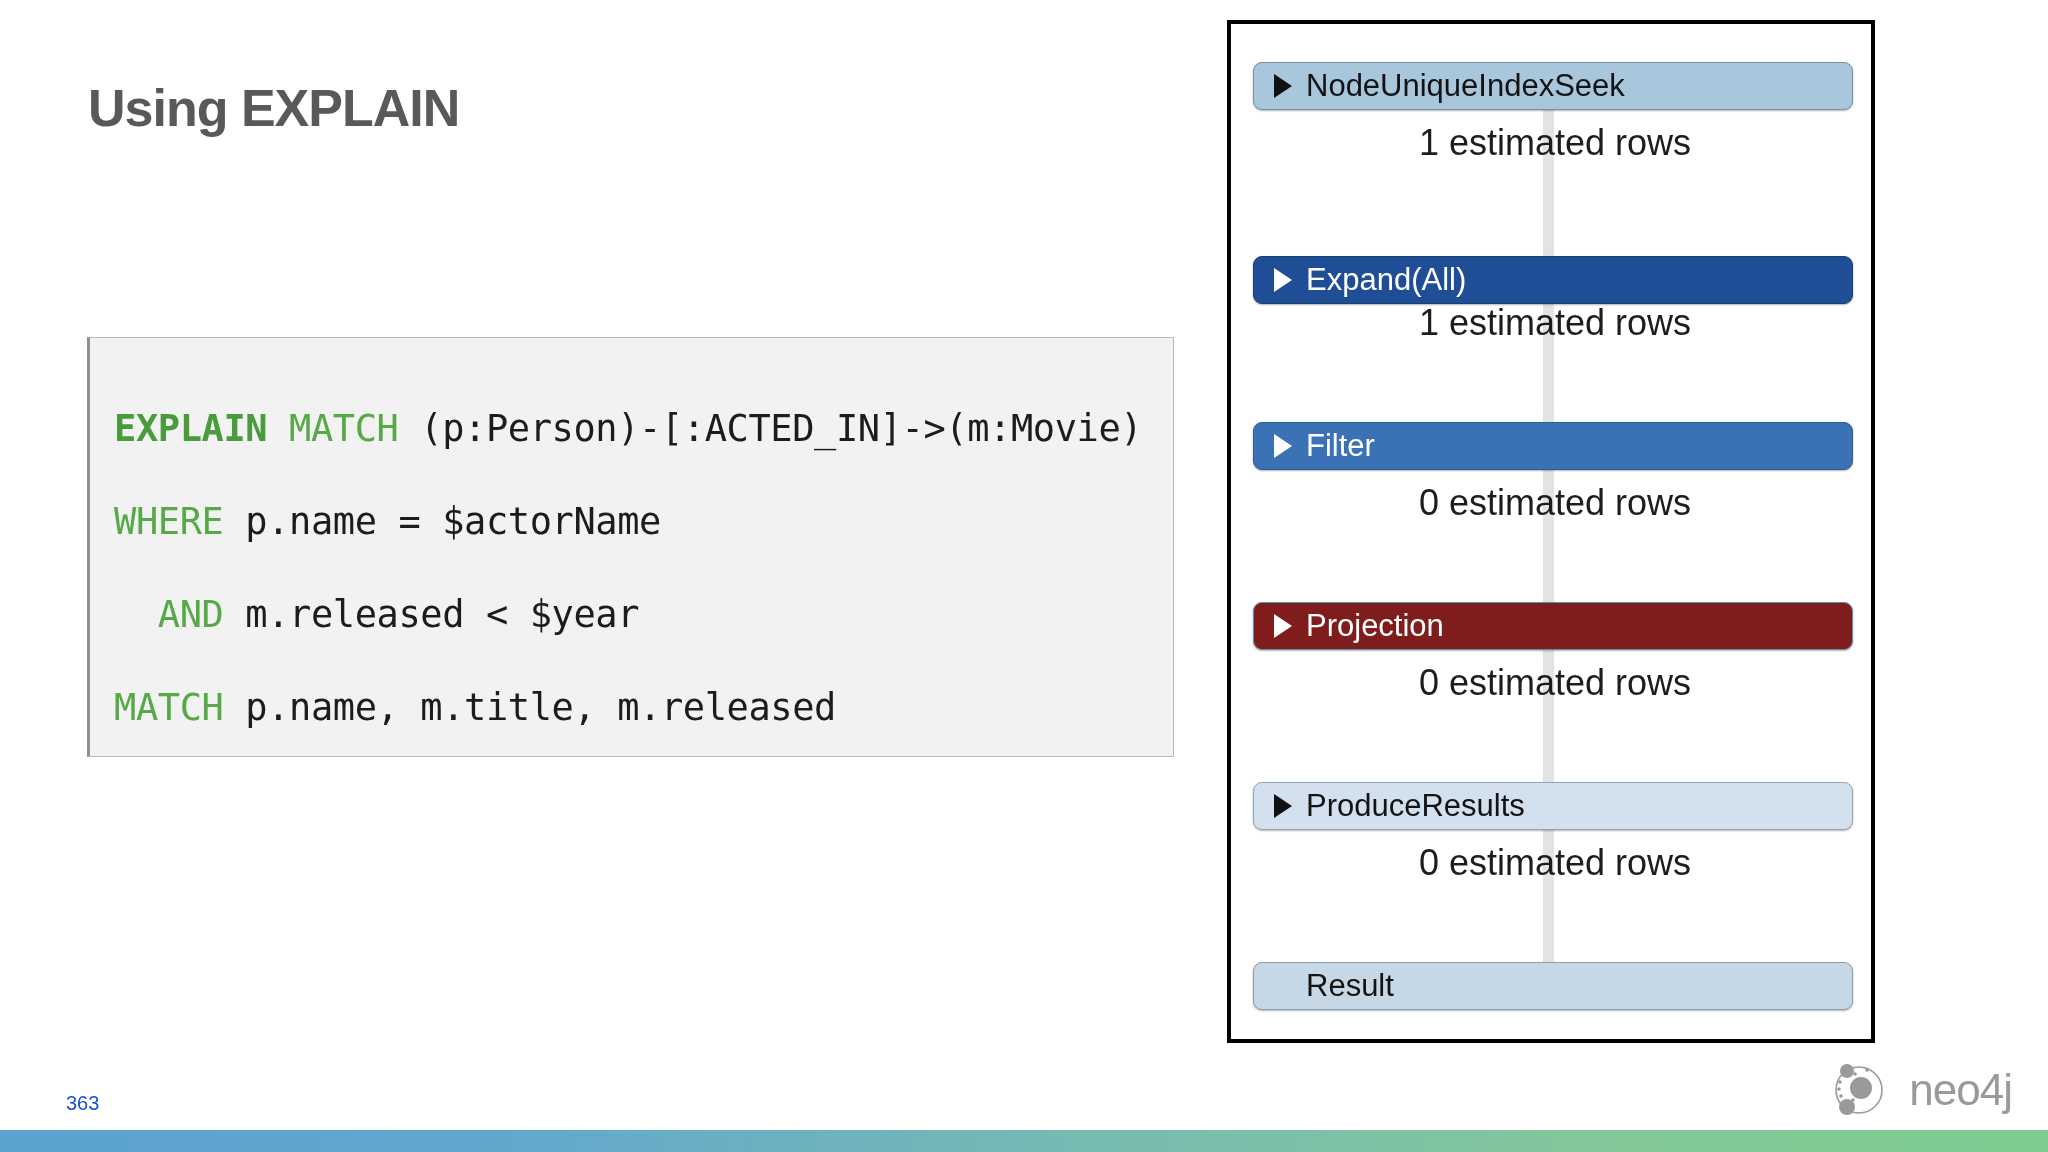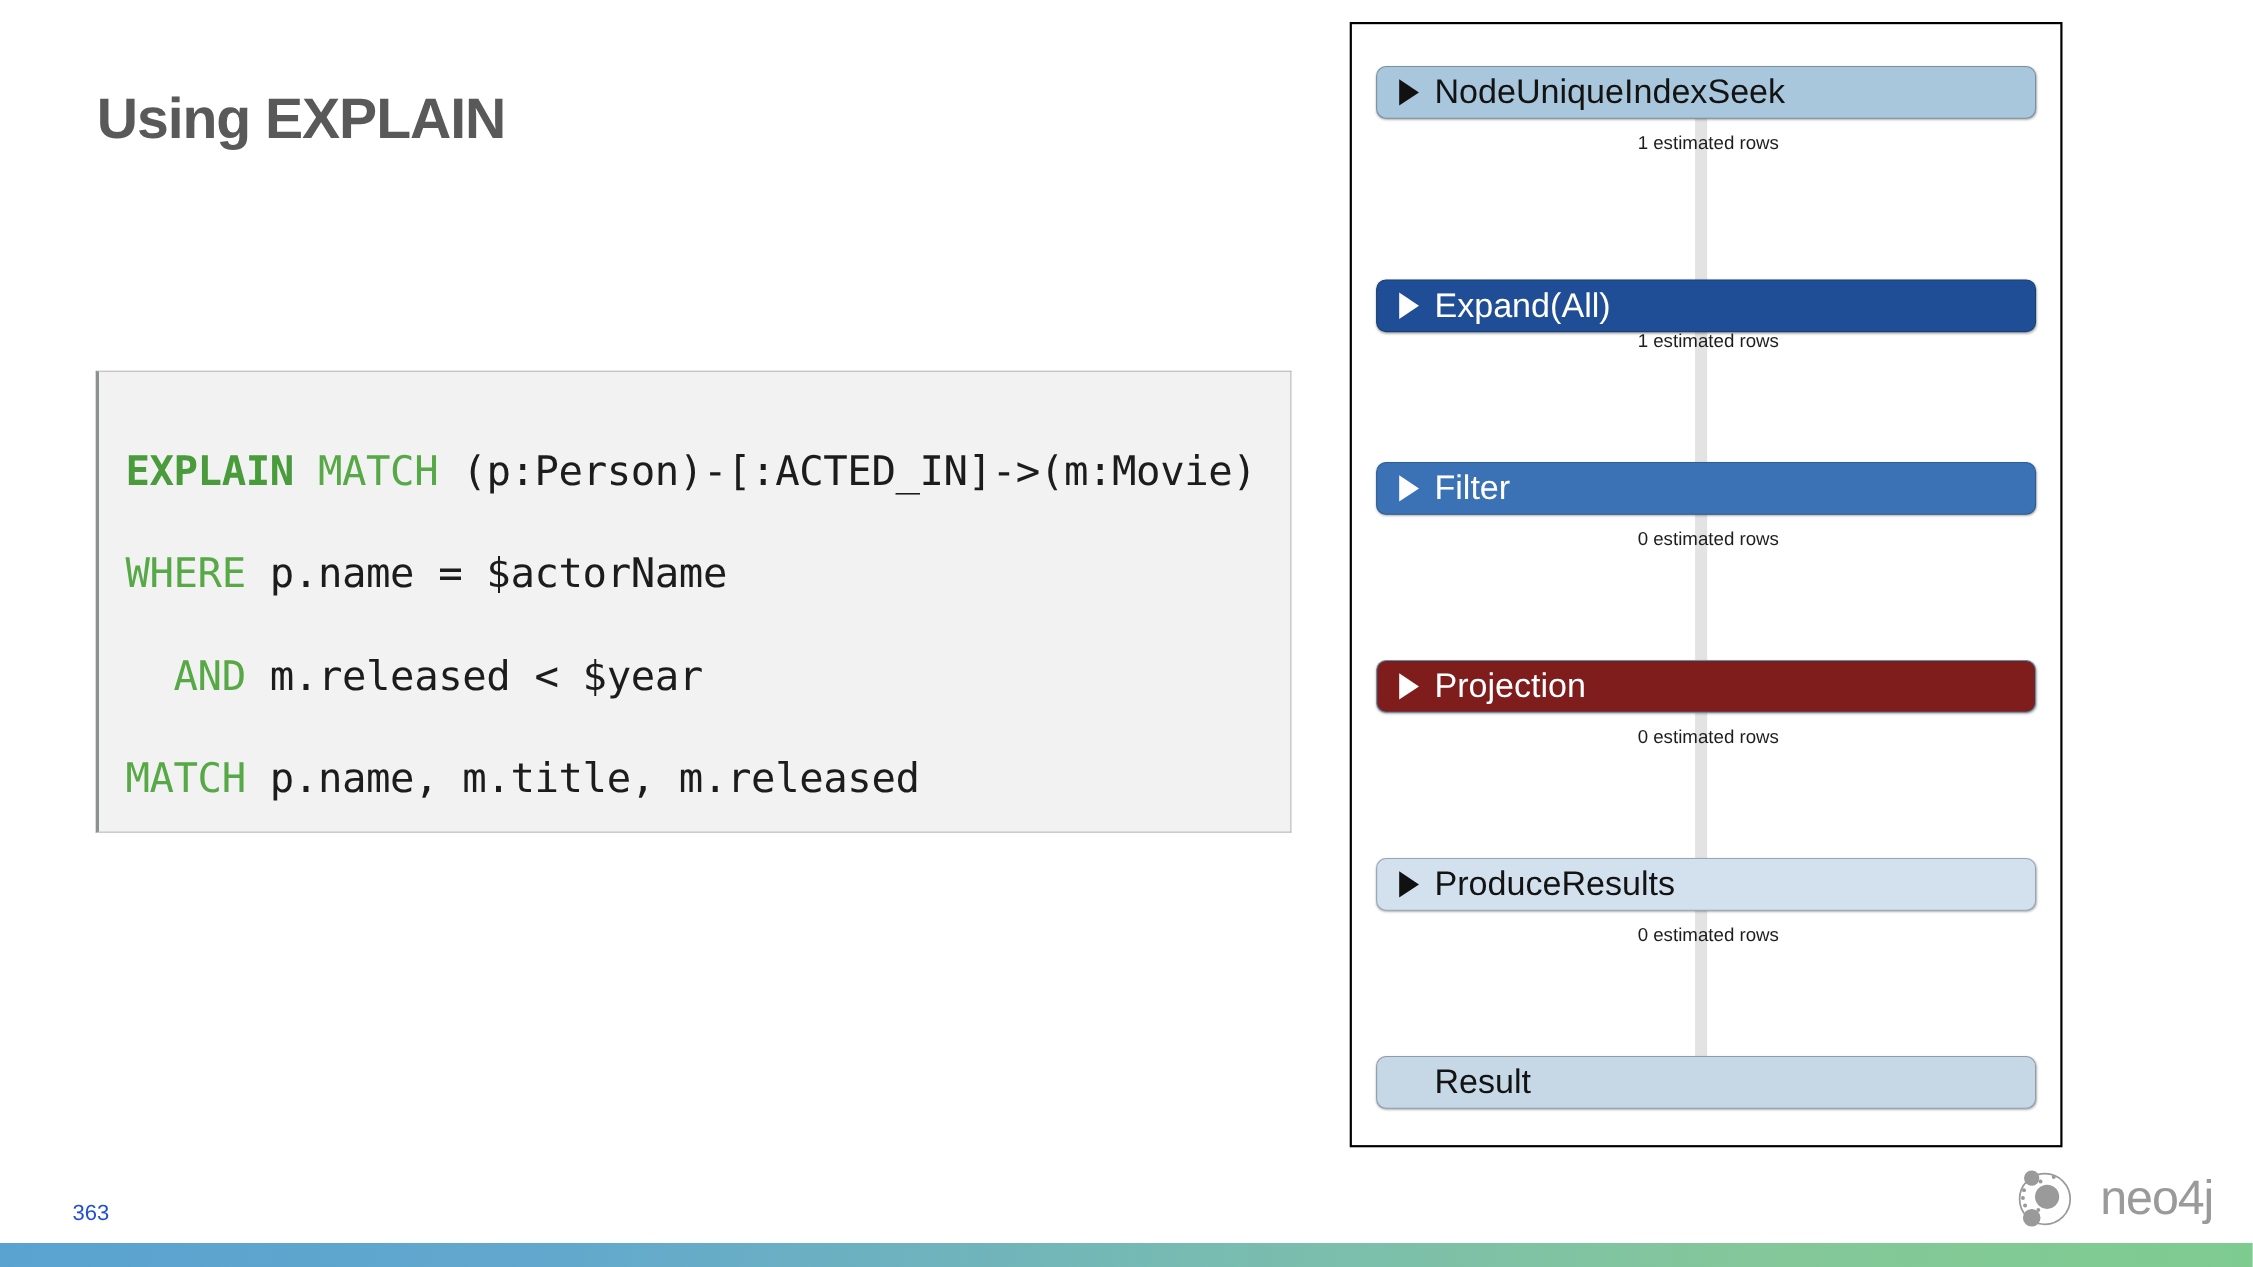--- a/index.html
+++ b/index.html
@@ -55,21 +55,21 @@
   .kw-strong { color: #4a9b3b; font-weight: bold; }
 
   
   .plan-panel {
     position: absolute;
     left: 1227px;
     top: 20px;
     width: 648px;
     height: 1023px;
     background: #ffffff;
-    border: 2px solid #000000;
+    border: 4px solid #000000;
   }
 
   .plan-inner {
     position: relative;
     width: 100%;
     height: 100%;
   }
 
   
   .plan-spine {
@@ -109,21 +109,21 @@
     white-space: nowrap;
   }
   .plan-node.light-text .node-label { color: #ffffff; }
   .plan-node.no-tri { padding-left: 52px; }
 
   .rows-label {
     position: absolute;
     width: 648px;
     left: 0;
     text-align: center;
-    font-size: 17px;
+    font-size: 36px;
     color: #1d1d1d;
     z-index: 3;
     white-space: nowrap;
   }
 
   
   .page-number {
     position: absolute;
     left: 66px;
     top: 1092px;

